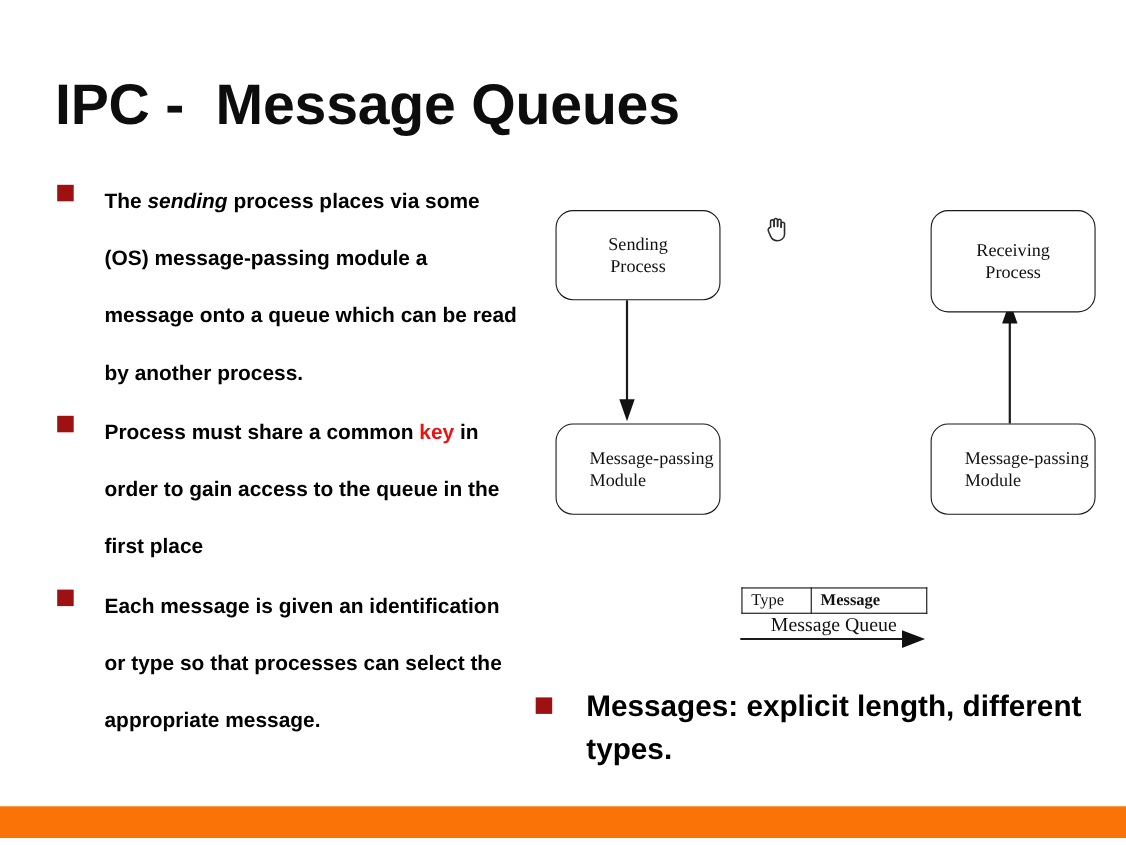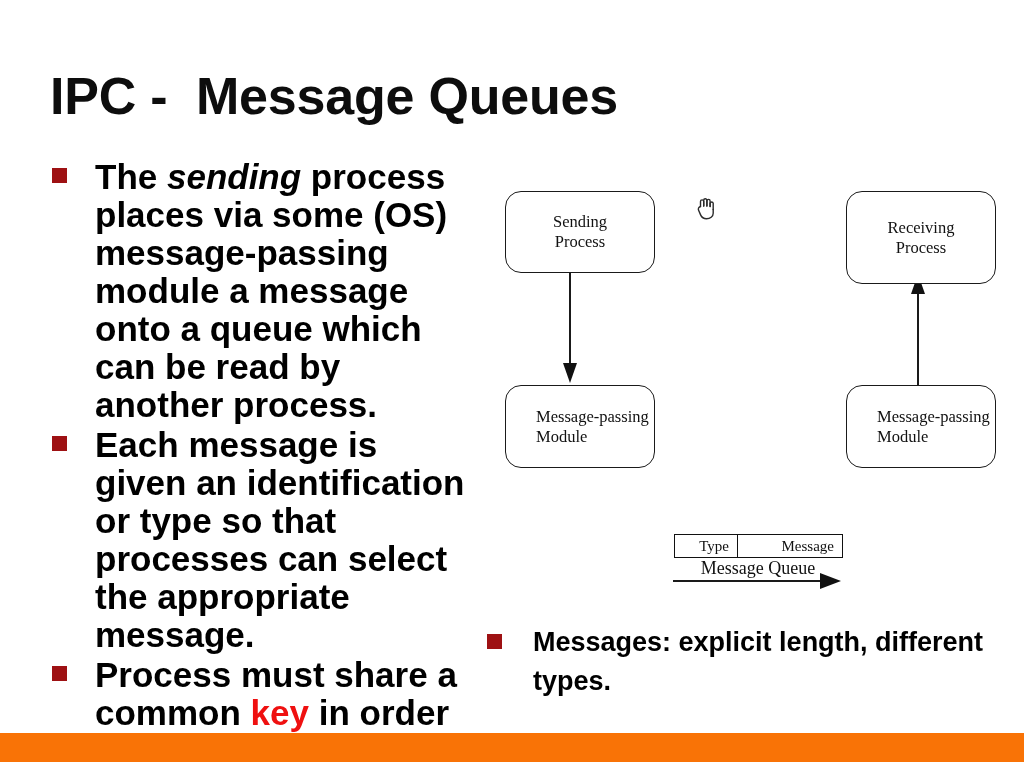--- a/index.html
+++ b/index.html
@@ -47,23 +47,23 @@
   }
   .bullet-marker {
     position: absolute;
     left: 2px;
     top: 10px;
     width: 15px;
     height: 15px;
     background: #9E1113;
   }
   .bullet-text {
-    font-size: 35px;
+    font-size: 19px;
     font-weight: bold;
-    line-height: 38px;
+    line-height: 52px;
     color: #000000;
   }
   .bullet-text .em {
     font-style: italic;
   }
   .bullet-text .key {
     color: #EF1010;
   }
 
   
@@ -129,27 +129,27 @@
     top: 534px;
     border: 1.6px solid #111111;
     border-collapse: collapse;
     background: #ffffff;
     font-family: "Liberation Serif", serif;
   }
   .mq-table td {
     border: 1.3px solid #111111;
     font-size: 15px;
     color: #111111;
-    text-align: right;
+    text-align: left;
     padding: 2px 8px;
     height: 18px;
     line-height: 18px;
   }
   .mq-table td.type-cell { width: 46px; }
-  .mq-table td.msg-cell  { width: 88px; }
+  .mq-table td.msg-cell  { width: 88px; font-weight: bold; }
 
   .mq-caption {
     position: absolute;
     left: 674px;
     top: 558px;
     width: 168px;
     text-align: center;
     font-family: "Liberation Serif", serif;
     font-size: 18px;
     color: #111111;
@@ -196,26 +196,26 @@
 
   <div class="left-col">
 
     <div class="bullet-row">
       <span class="bullet-marker"></span>
       <div class="bullet-text">The <span class="em">sending</span> process places via some (OS) message-passing module a message onto a queue which can be read by another process.</div>
     </div>
 
     <div class="bullet-row">
       <span class="bullet-marker"></span>
-      <div class="bullet-text">Each message is given an identification or type so that processes can select the appropriate message.</div>
+      <div class="bullet-text">Process must share a common <span class="key">key</span> in order to gain access to the queue in the first place</div>
     </div>
 
     <div class="bullet-row">
       <span class="bullet-marker"></span>
-      <div class="bullet-text">Process must share a common <span class="key">key</span> in order to gain access to the queue in the first place</div>
+      <div class="bullet-text">Each message is given an identification or type so that processes can select the appropriate message.</div>
     </div>
 
   </div>
 
   <div class="figure">
 
     <svg class="arrow-svg" width="1024" height="768" aria-hidden="true">
 
       <g>
         <line x1="570" y1="273" x2="570" y2="372" stroke="#1a1a1a" stroke-width="2"></line>

